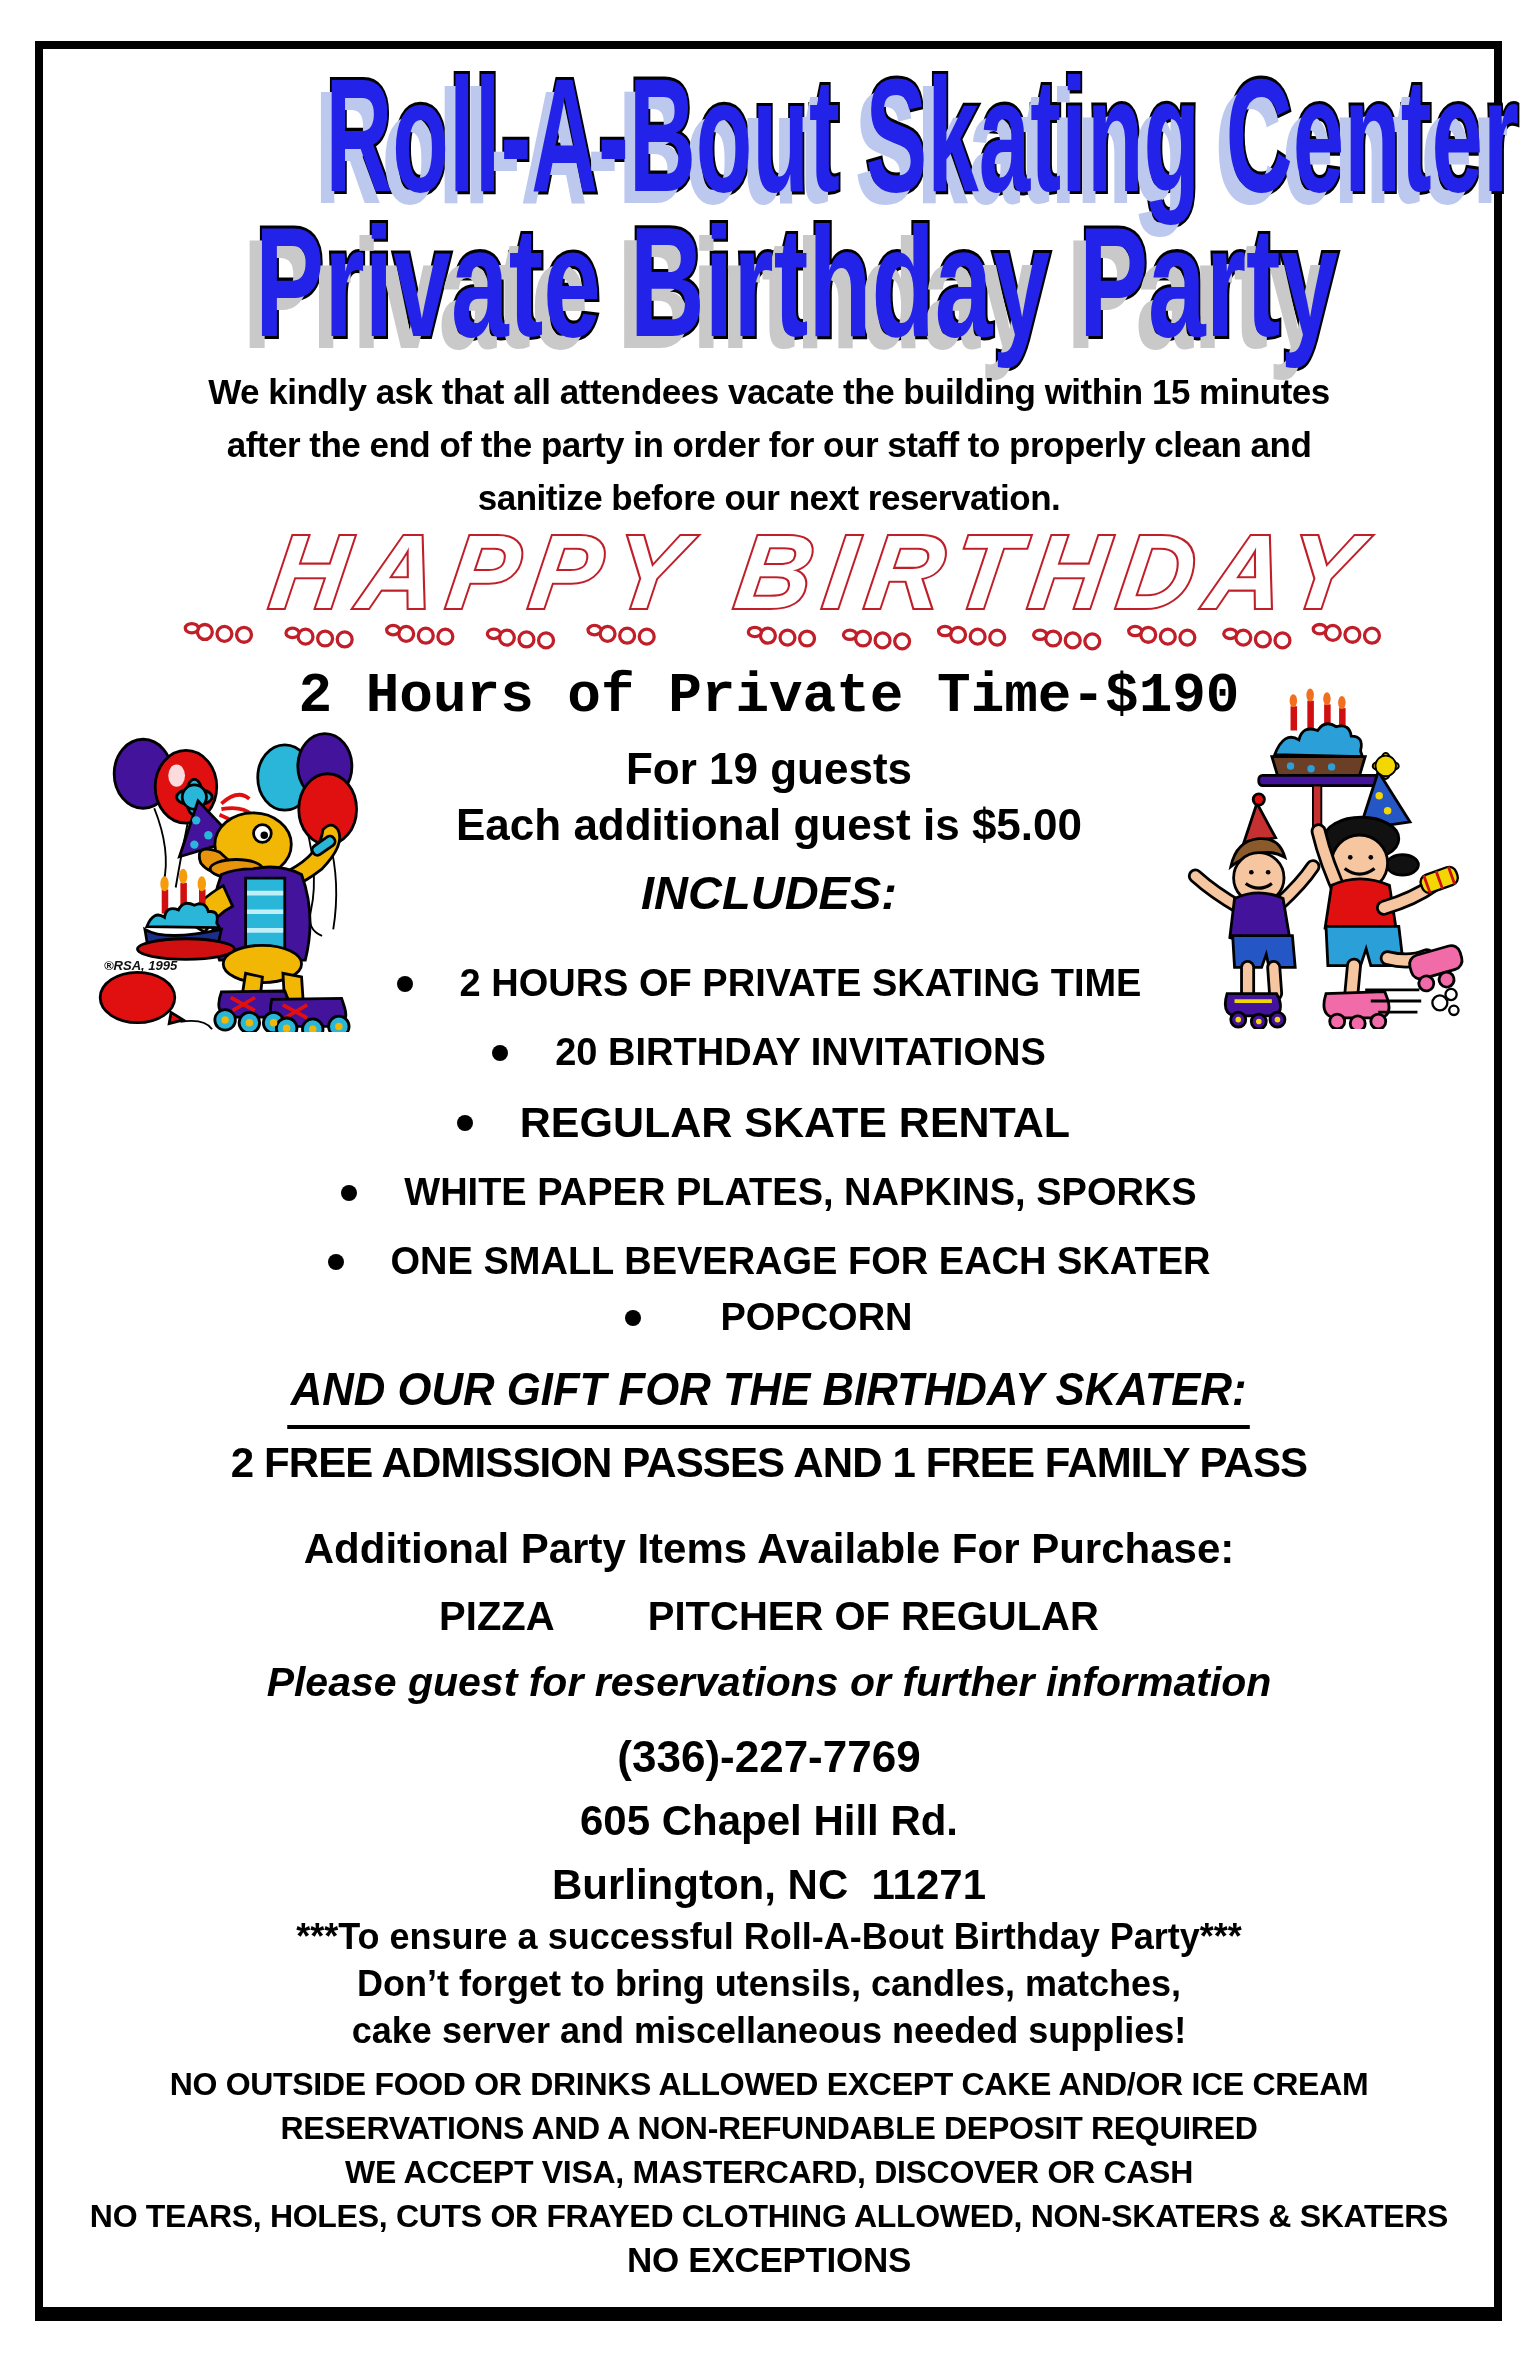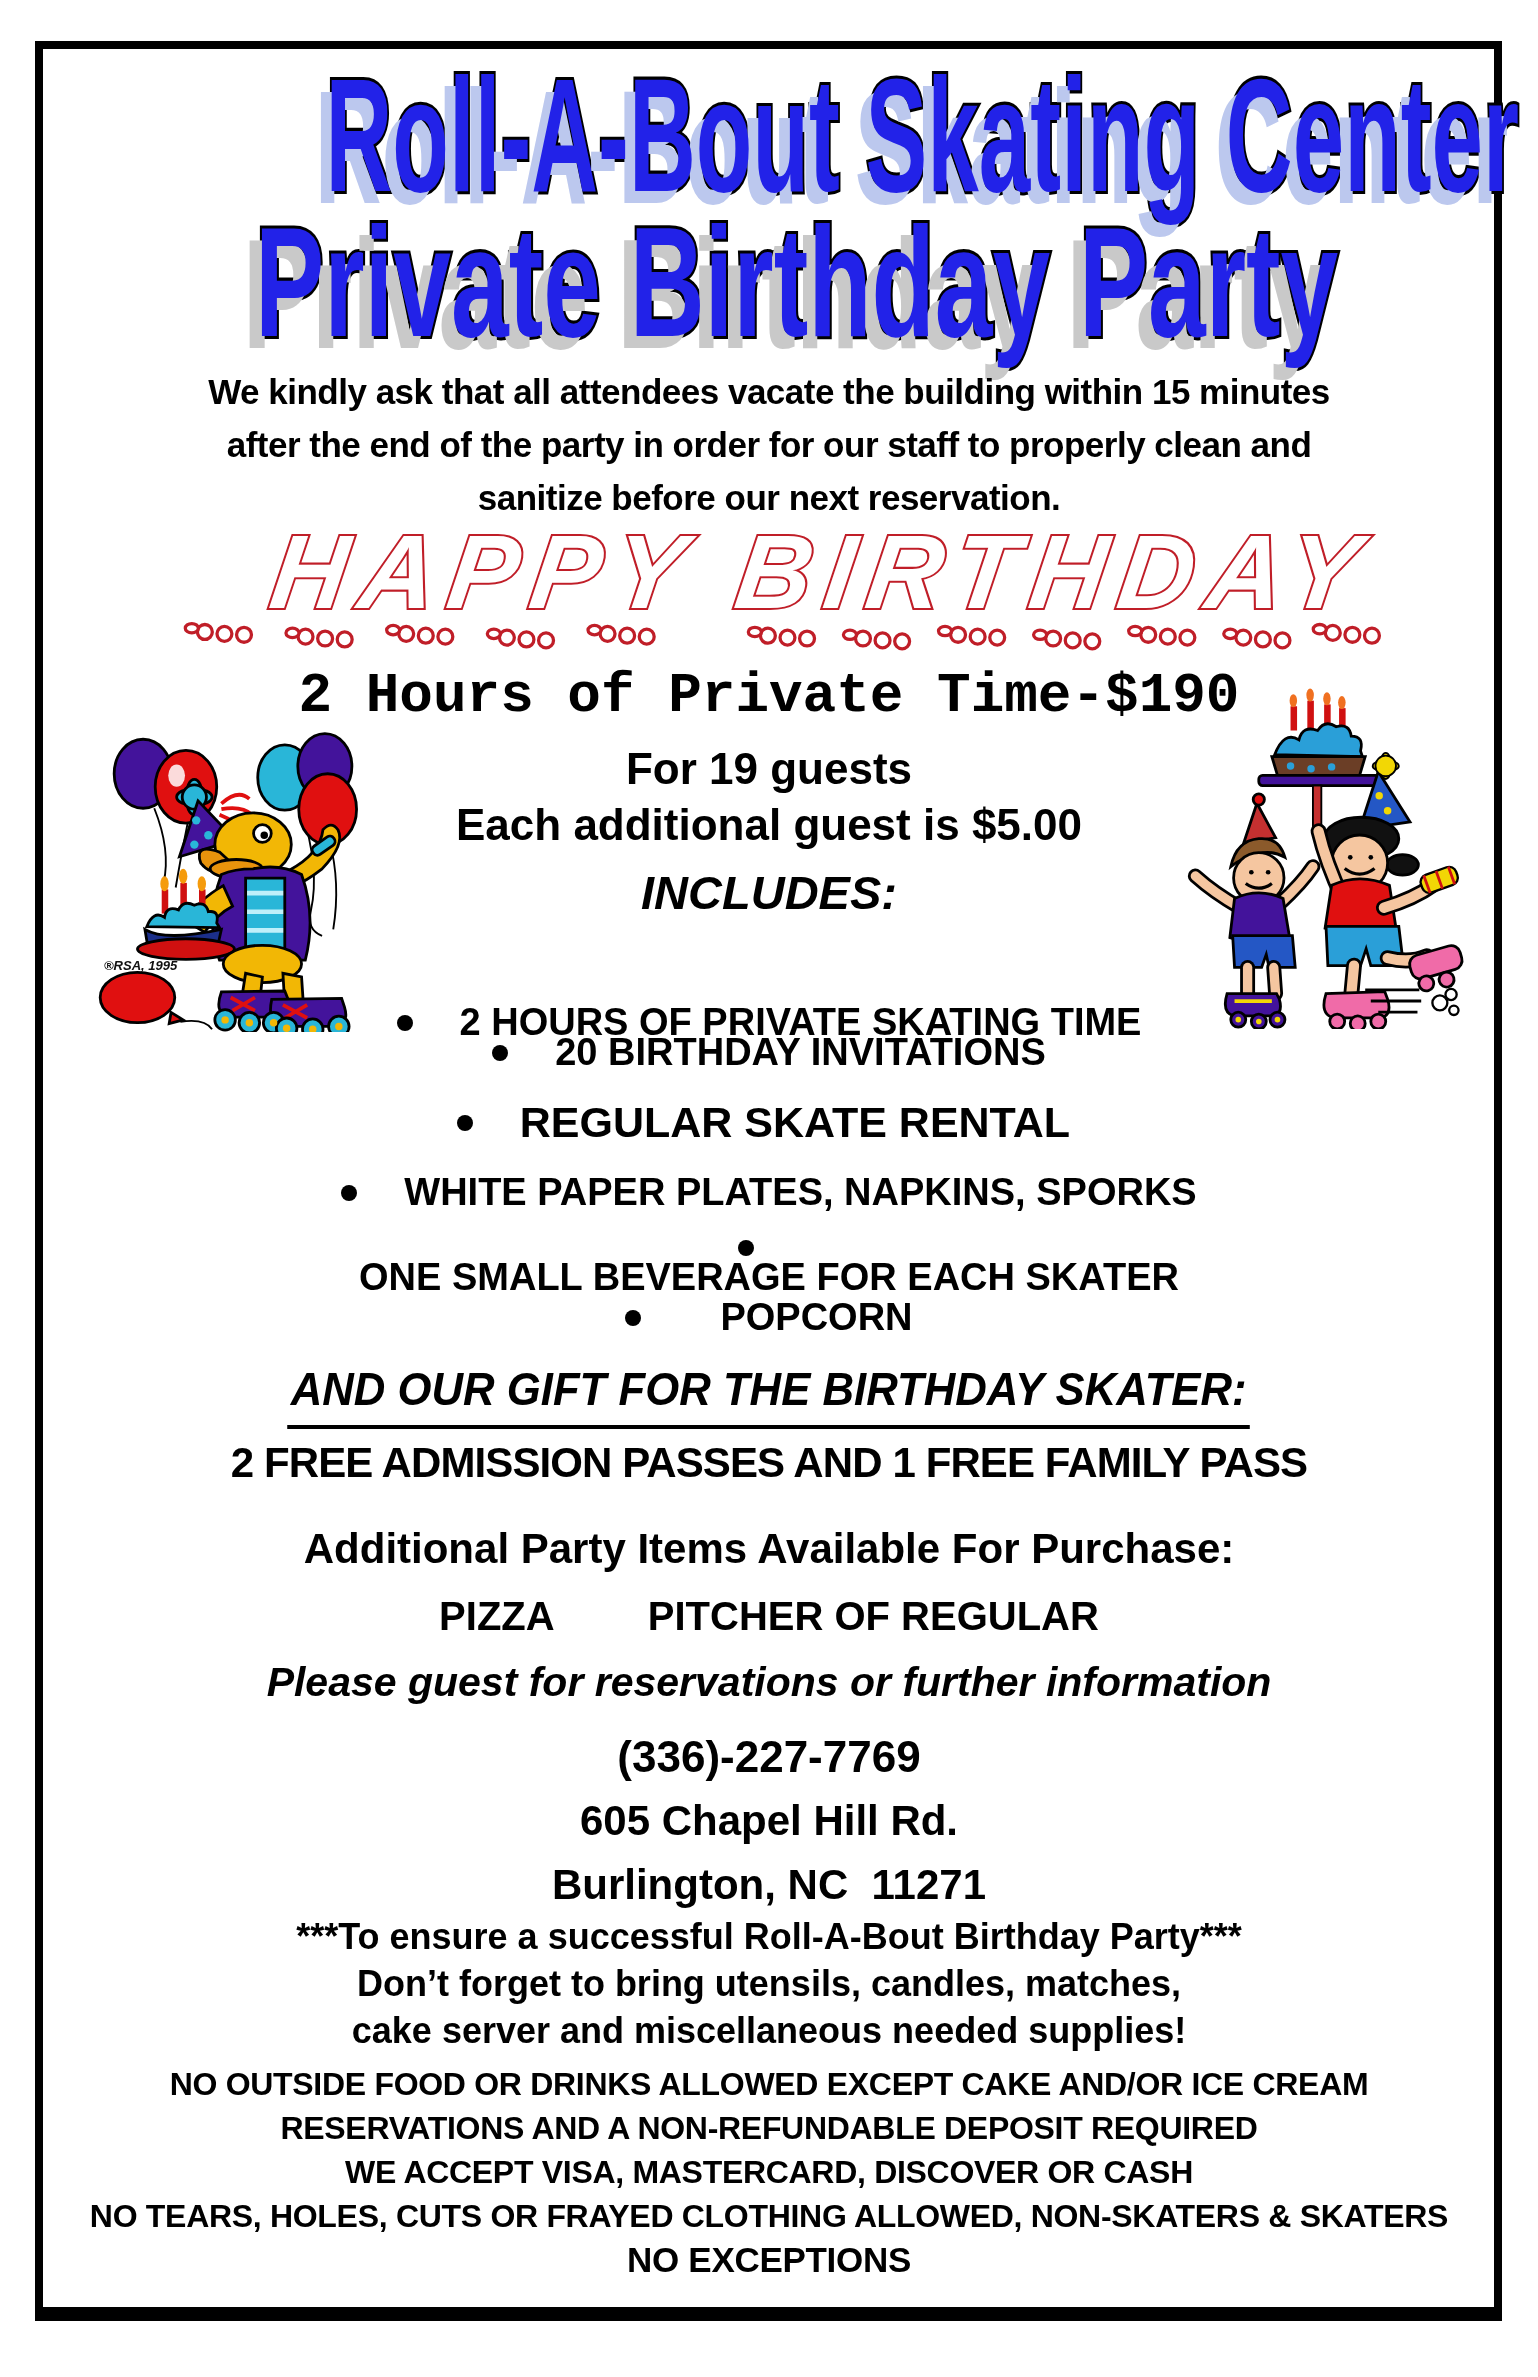--- a/index.html
+++ b/index.html
@@ -32,21 +32,21 @@
   .banner{position:absolute;left:93px;top:518px;width:1347px;height:142px;}
   .banner svg{width:100%;height:100%;}
 
   .headline{top:664px;font-size:56px;font-family:Liberation Mono, monospace;}
   .guests{top:744px;font-size:44px;}
   .additional{top:800px;font-size:44px;}
   .includes{top:865px;font-size:47px;font-style:italic;}
 
   .bullet{position:absolute;left:65px;right:65px;display:flex;justify-content:center;align-items:center;font-weight:bold;font-size:38px;white-space:nowrap;}
   .bullet .dot{width:16px;height:16px;border-radius:50%;background:#000;margin-right:47px;flex:none;}
-  .b1{top:1001px;text-align:right;} .b2{top:1031px;} .b3{top:1098px;} .b4{top:1171px;} .b5{top:1240px;flex-direction:column;} .b6{top:1296px;gap:32px;}
+  .b1{top:962px;text-align:right;} .b2{top:1031px;} .b3{top:1098px;} .b4{top:1171px;} .b5{top:1240px;} .b6{top:1296px;gap:32px;}
   .b3 .main{font-size:43px;margin-right:11.2px;}
   .b3 .note{font-size:38px;}
 
   .gift-head{top:1361px;font-size:47px;font-style:italic;font-weight:bold;}
   .gift-head .u{display:inline-block;border-bottom:4.7px solid #000;padding:0 3.7px 9.3px;transform:scaleX(0.93);}
   .gift-detail{top:1439px;font-size:42px;letter-spacing:-0.9px;}
 
   .purchase-head{top:1525px;font-size:42px;}
   .purchase-items{top:1594px;font-size:40px;}
   .purchase-items span{margin:0 41px;}

